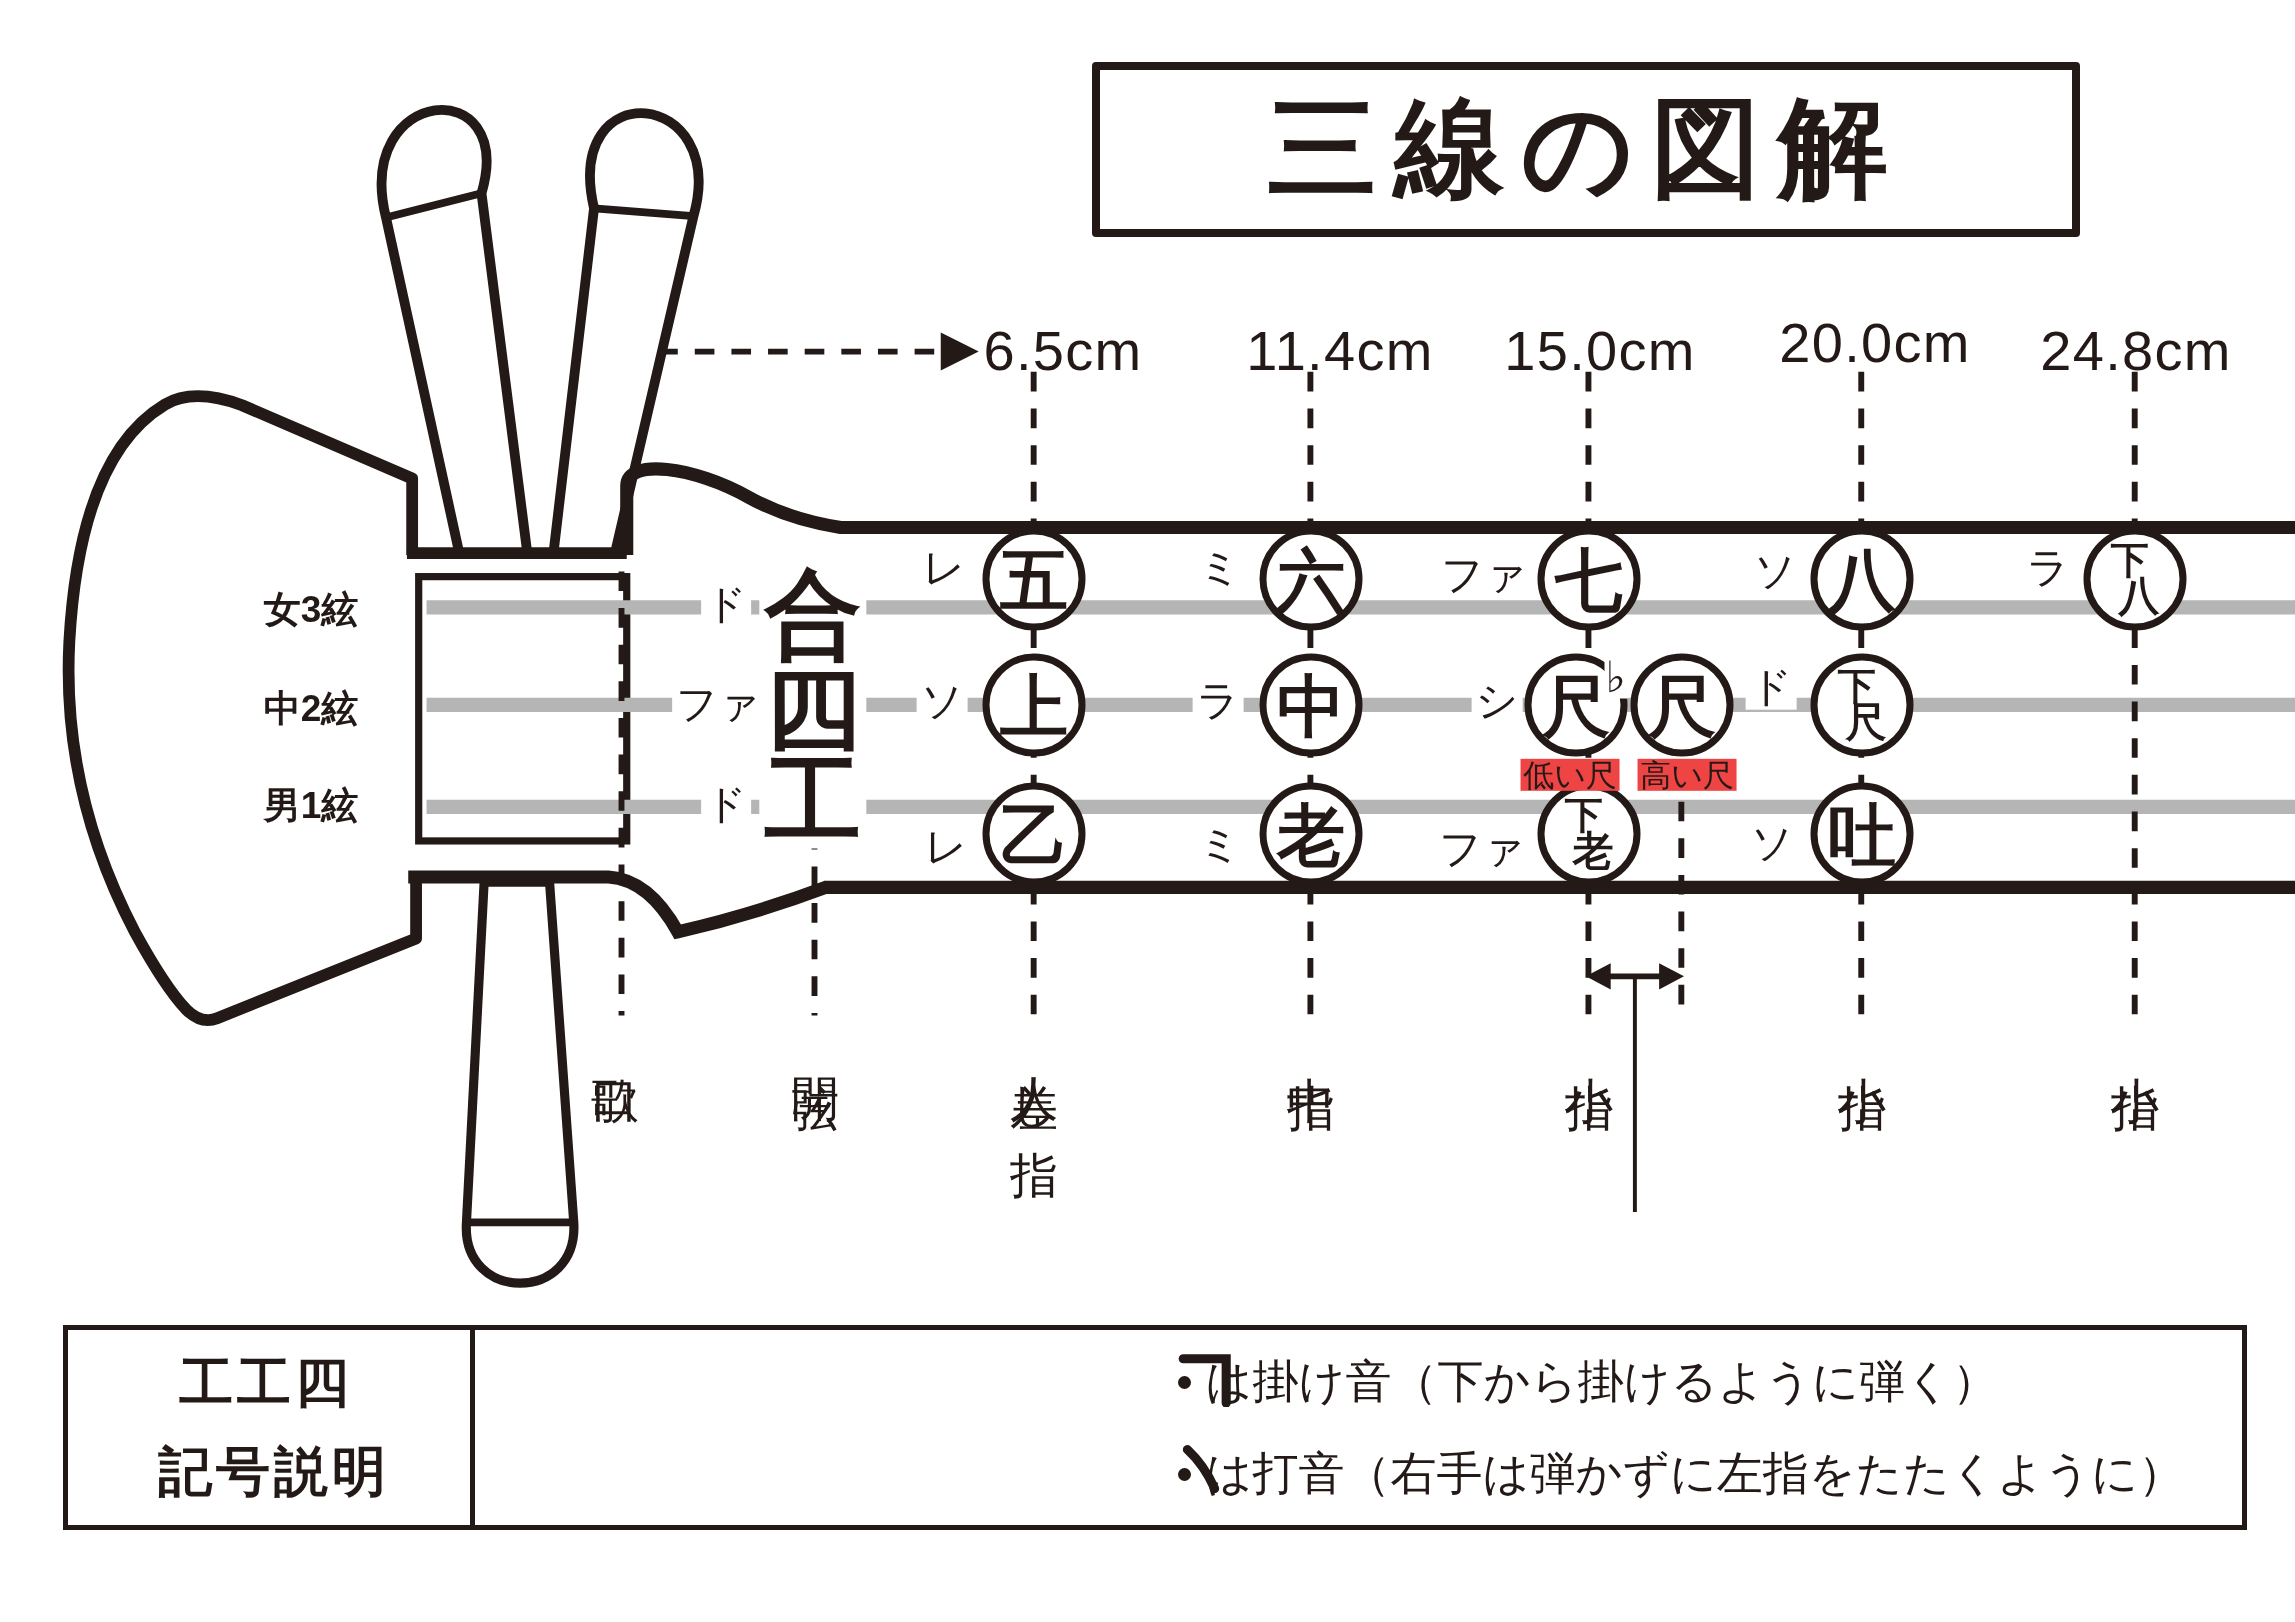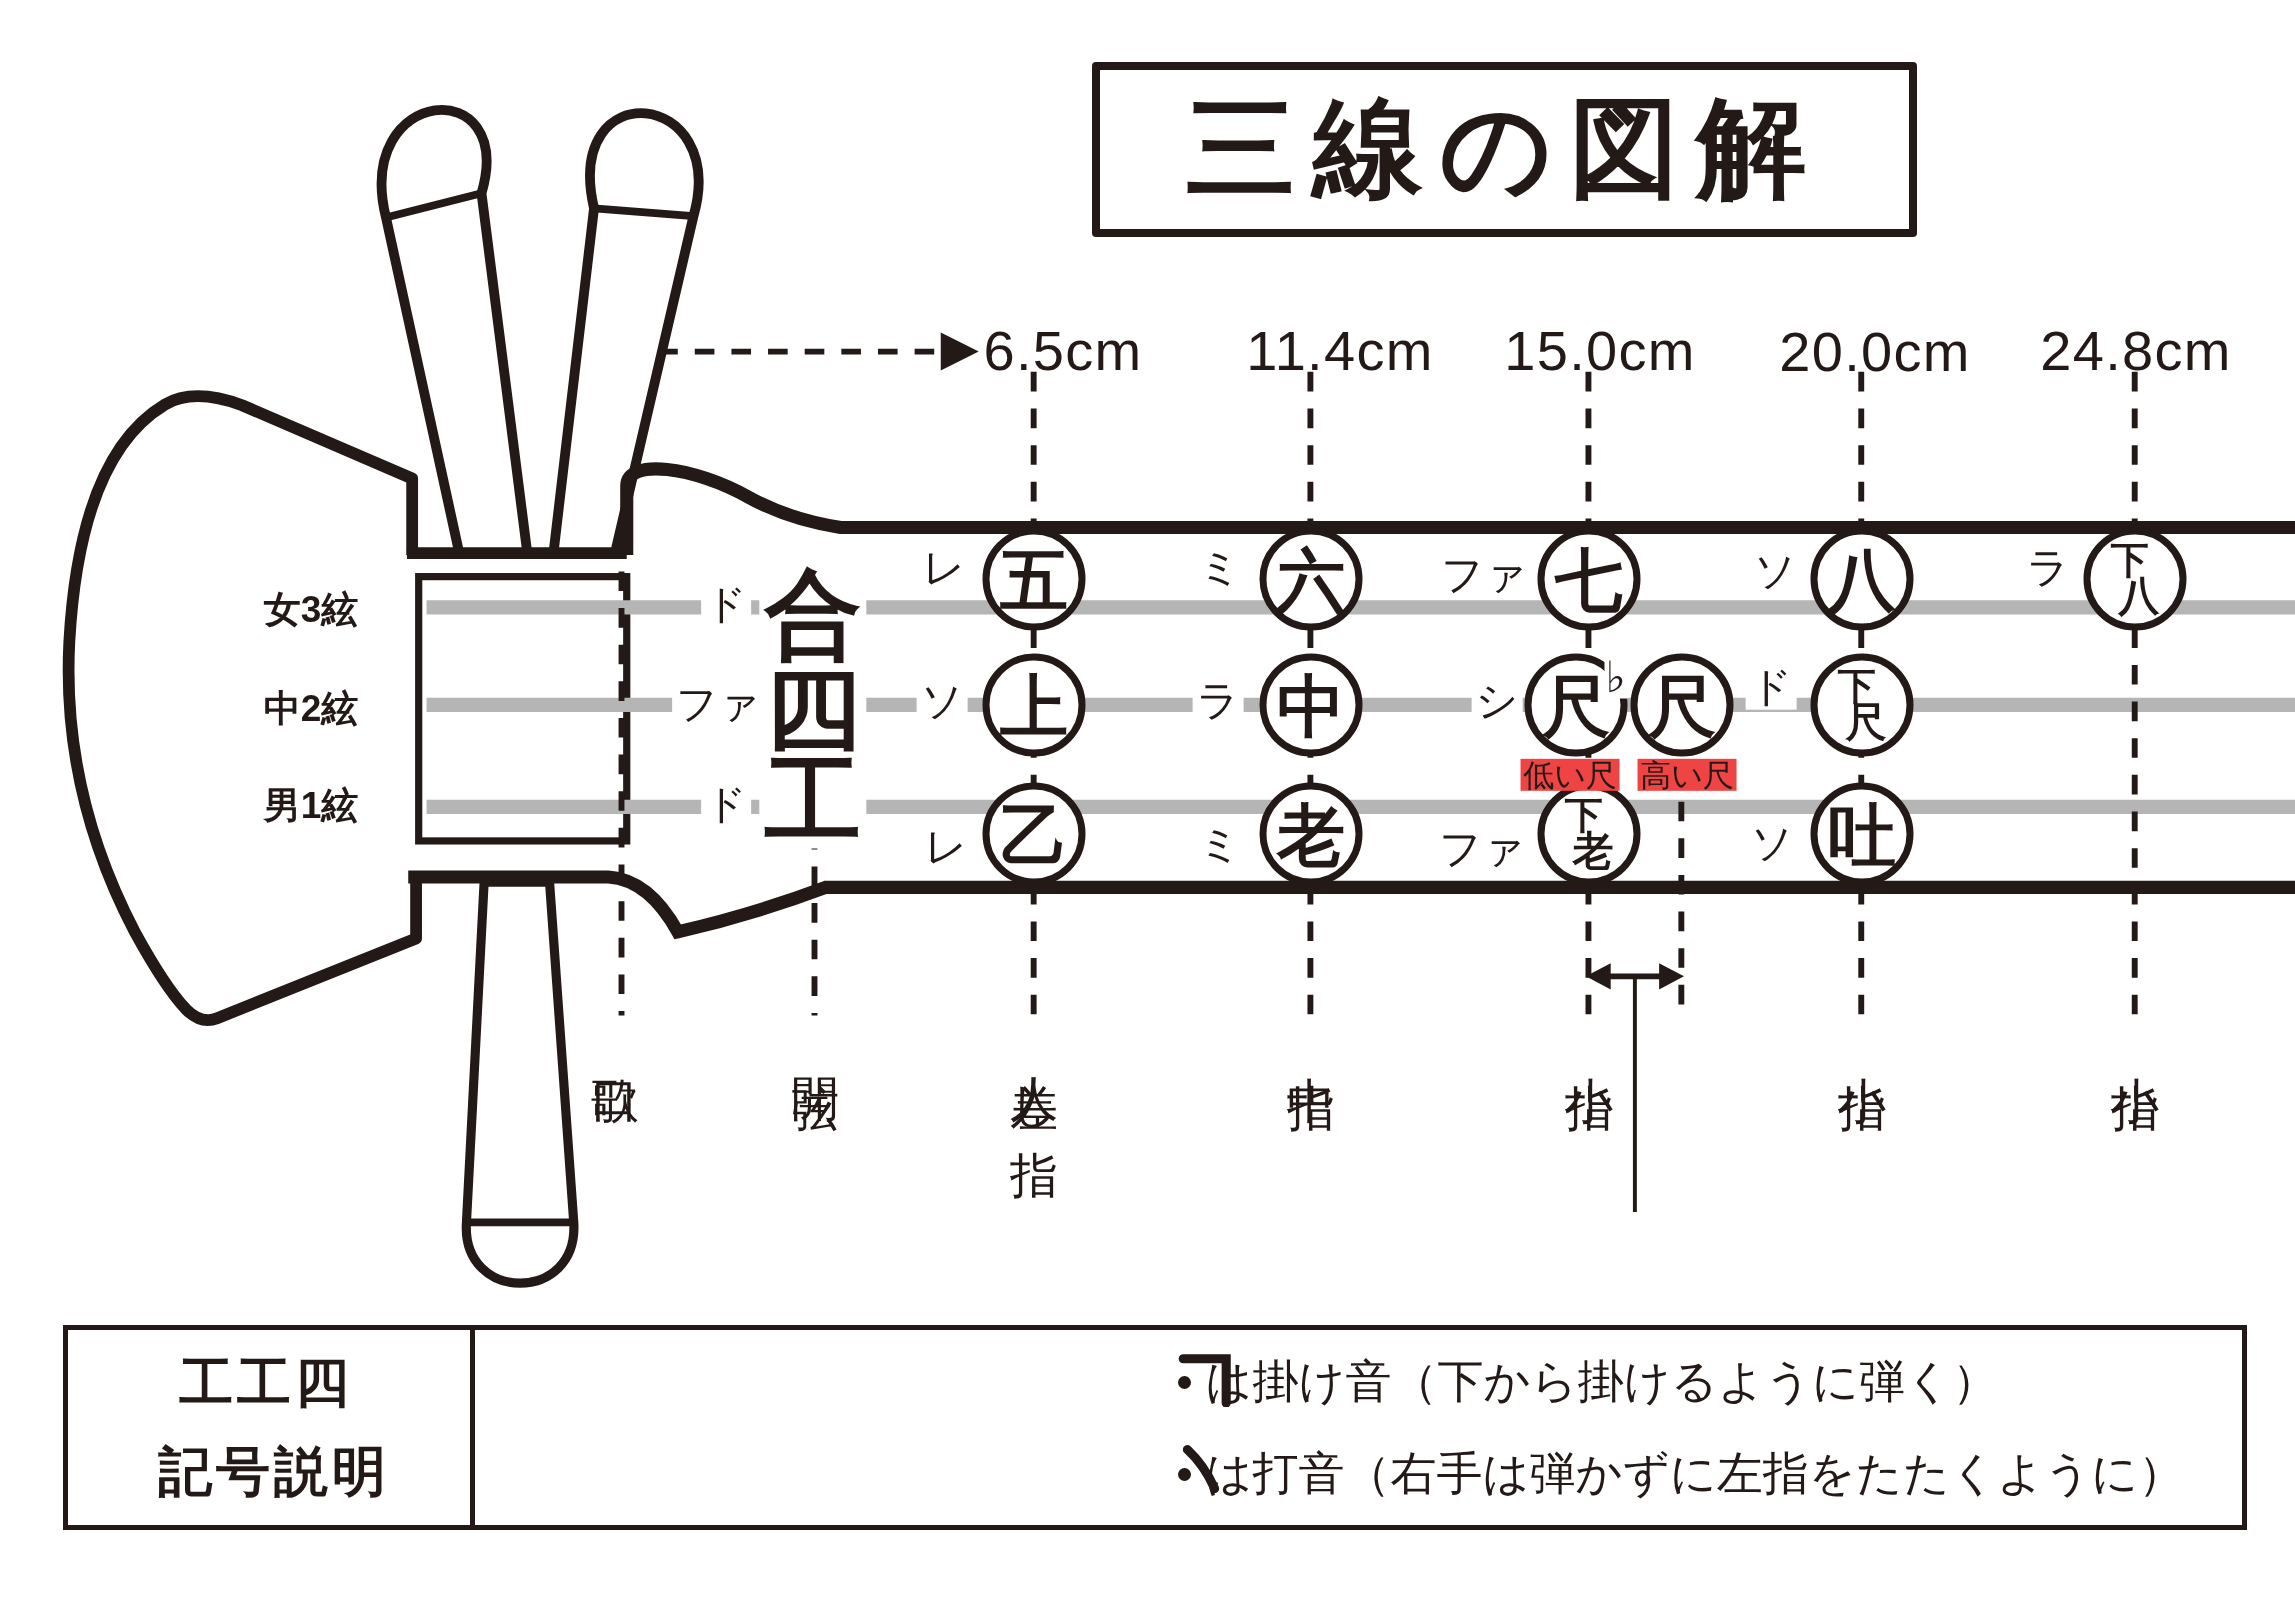--- a/index.html
+++ b/index.html
@@ -1,20 +1,20 @@
 <!DOCTYPE html>
 <html style="font-size:10.5px"><head>
 <meta charset="utf-8">
 <style>
   html,body{margin:0;padding:0;background:#ffffff;}
   body{font-family:"Liberation Sans","DejaVu Sans",sans-serif;color:#231916;}
   #stage{position:relative;width:2295px;height:1623px;background:#fff;overflow:hidden;}
   #stage svg{position:absolute;left:0;top:0;}
   .abs{position:absolute;transform:translate(-50%,-50%);white-space:nowrap;line-height:1;}
-  .title-box{position:absolute;left:1092px;top:62px;width:825px;height:175px;border:8.5px solid #231916;border-radius:3.9px;box-sizing:border-box;display:flex;align-items:center;justify-content:center;background:#fff;}
+  .title-box{position:absolute;left:1092px;top:62px;width:988px;height:175px;border:8.5px solid #231916;border-radius:3.9px;box-sizing:border-box;display:flex;align-items:center;justify-content:center;background:#fff;}
   .title-box span{font-size:110px;font-weight:bold;letter-spacing:17px;}
   .measure{font-size:56px;letter-spacing:1.3px;}
   .string-name{font-size:37px;font-weight:bold;}
   .solfege{font-size:41px;background:#fff;padding:1.3px 3.9px;}
   .kana{font-size:42px;background:#fff;padding:1.3px 3.9px;}
   .openchar{font-size:97px;font-weight:bold;background:#fff;padding:0 5.2px;}
   .note-circle{position:absolute;transform:translate(-50%,-50%);width:103px;height:103px;box-sizing:border-box;border:7.9px solid #231916;border-radius:50%;background:#fff;display:flex;align-items:center;justify-content:center;}
   .note-circle .big{font-size:68px;font-weight:bold;line-height:1;}
   .note-circle .stack{display:flex;flex-direction:column;align-items:center;justify-content:center;line-height:.92;}
   .note-circle .stack .sub{font-size:38px;font-weight:bold;transform:translateX(-5.2px);}
@@ -86,21 +86,21 @@
     </g>
   </svg>
 
   <div class="title-box">
     <span>三線の図解</span>
   </div>
 
   <span class="abs measure" style="left:1063px;top:351px">6.5cm</span>
   <span class="abs measure" style="left:1340px;top:351px">11.4cm</span>
   <span class="abs measure" style="left:1600px;top:351px">15.0cm</span>
-  <span class="abs measure" style="left:1875px;top:352px">20.0cm</span>
+  <span class="abs measure" style="left:1875px;top:343px">20.0cm</span>
   <span class="abs measure" style="left:2136px;top:351px">24.8cm</span>
 
   <span class="abs string-name" style="left:311px;top:609px">女3絃</span>
   <span class="abs string-name" style="left:311px;top:708px">中2絃</span>
   <span class="abs string-name" style="left:311px;top:805px">男1絃</span>
 
   <span class="abs solfege" style="left:726px;top:605px">ド</span>
   <span class="abs solfege" style="left:718px;top:705px">ファ</span>
   <span class="abs solfege" style="left:726px;top:805px">ド</span>
   <span class="abs openchar" style="left:813px;top:614px">合</span>

